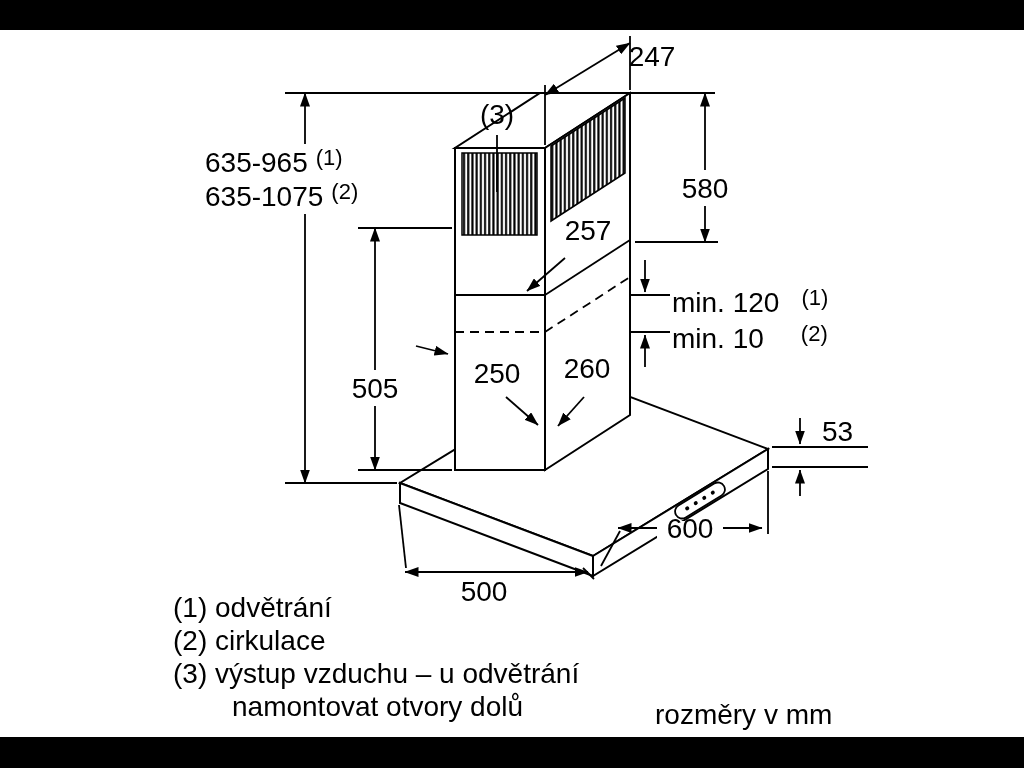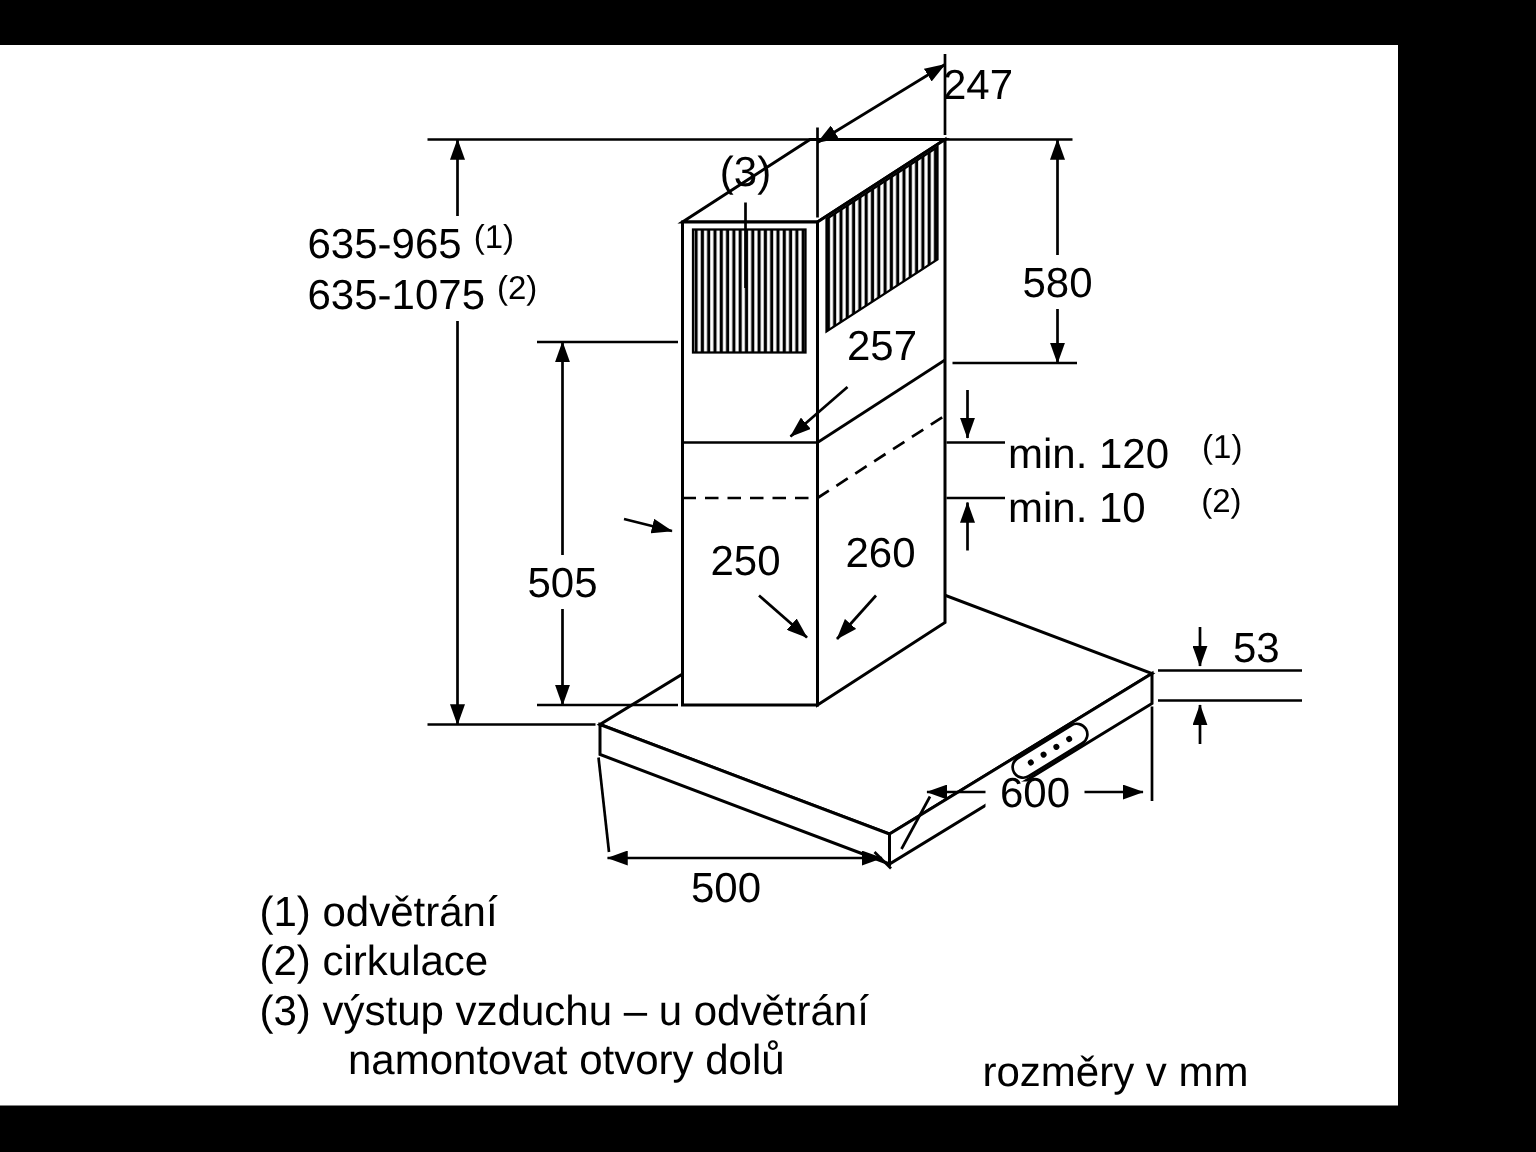--- a/index.html
+++ b/index.html
@@ -1,16 +1,16 @@
 <!DOCTYPE html>
 <html><head>
 <meta charset="utf-8">
 <style>
   html,body{margin:0;padding:0;background:#000;}
-  .stage{width:932px;height:768px;position:relative;background:#fff;overflow:hidden;}
+  .stage{width:1024px;height:768px;position:relative;background:#fff;overflow:hidden;}
   svg{display:block;}
   text{font-family:"Liberation Sans","DejaVu Sans",sans-serif;font-size:28px;fill:#000;}
   .sup{font-size:22px;}
   .outline{fill:#fff;stroke:#000;stroke-width:2;}
   .thin{fill:none;stroke:#000;stroke-width:1.8;}
   .dash{fill:none;stroke:#000;stroke-width:1.8;stroke-dasharray:9 6;}
 </style>
 </head>
 <body>
 

